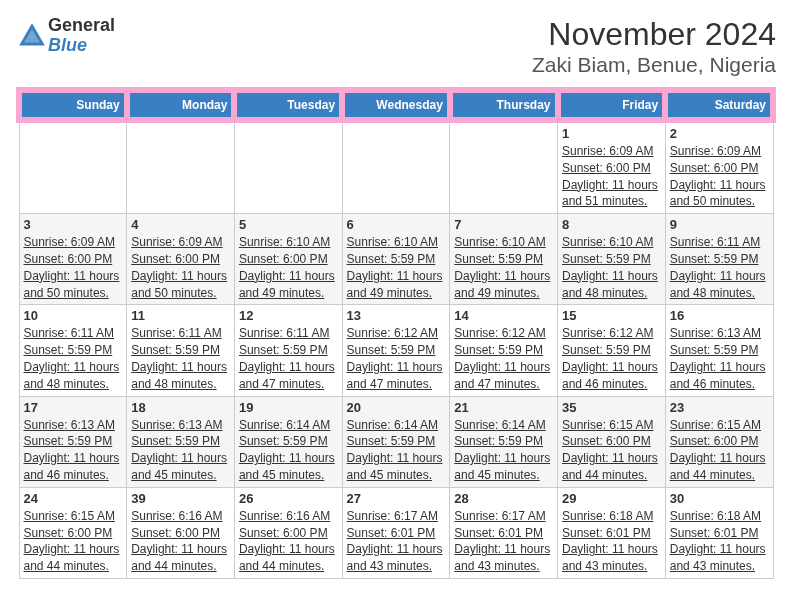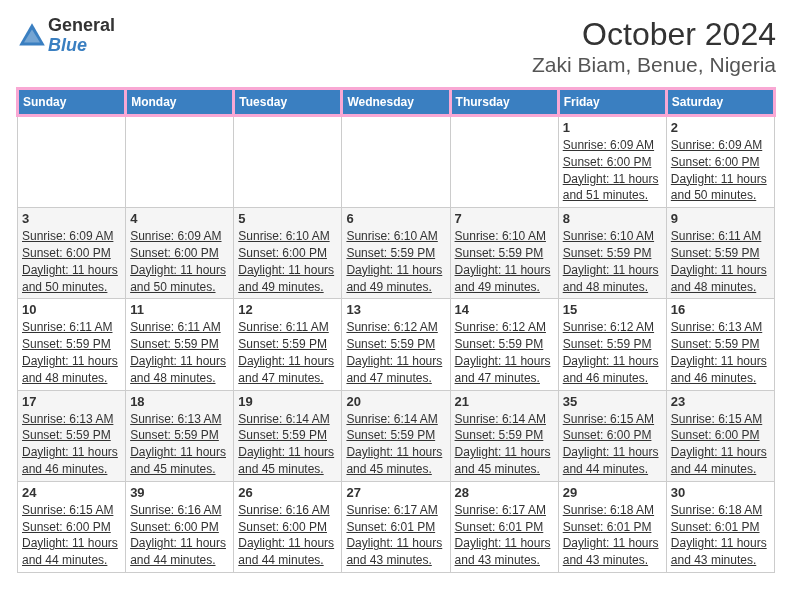--- a/index.html
+++ b/index.html
@@ -56,22 +56,22 @@
       width: 100%;
       border-collapse: collapse;
       table-layout: fixed;
     }
     .calendar thead th {
       background: #3a7fc1;
       color: #fff;
       font-size: 12px;
       font-weight: bold;
       padding: 5px 4px;
-      text-align: left;
-      border: 3px solid #f9a8d4;
+      text-align: right;
+      border: 6px solid #f9a8d4;
       margin-left: 25px;
     }
     .calendar tbody td {
       border: 1px solid #ccc;
       vertical-align: top;
       padding: 3px 4px;
       height: 90px;
       font-size: 10.5px;
       color: #333;
       background: #fff;
@@ -102,21 +102,21 @@
     <svg class="logo-icon" viewBox="0 0 40 40" xmlns="http://www.w3.org/2000/svg">
       <polygon points="20,4 36,32 4,32" fill="#3a7fc1"></polygon>
       <polygon points="20,12 30,28 10,28" fill="#fff" opacity="0.3"></polygon>
     </svg>
     <div class="logo-text">
       <span class="logo-general">General</span>
       <span class="logo-blue">Blue</span>
     </div>
   </div>
   <div class="title-area">
-    <div class="month-title">October 2024</div>
+    <div class="month-title">November 2024</div>
     <div class="location">Zaki Biam, Benue, Nigeria</div>
   </div>
 </div>
 
 <table class="calendar">
   <thead>
     <tr id="weekday-header">
     <th>Sunday</th>
         <th>Monday</th>
         <th>Tuesday</th>

